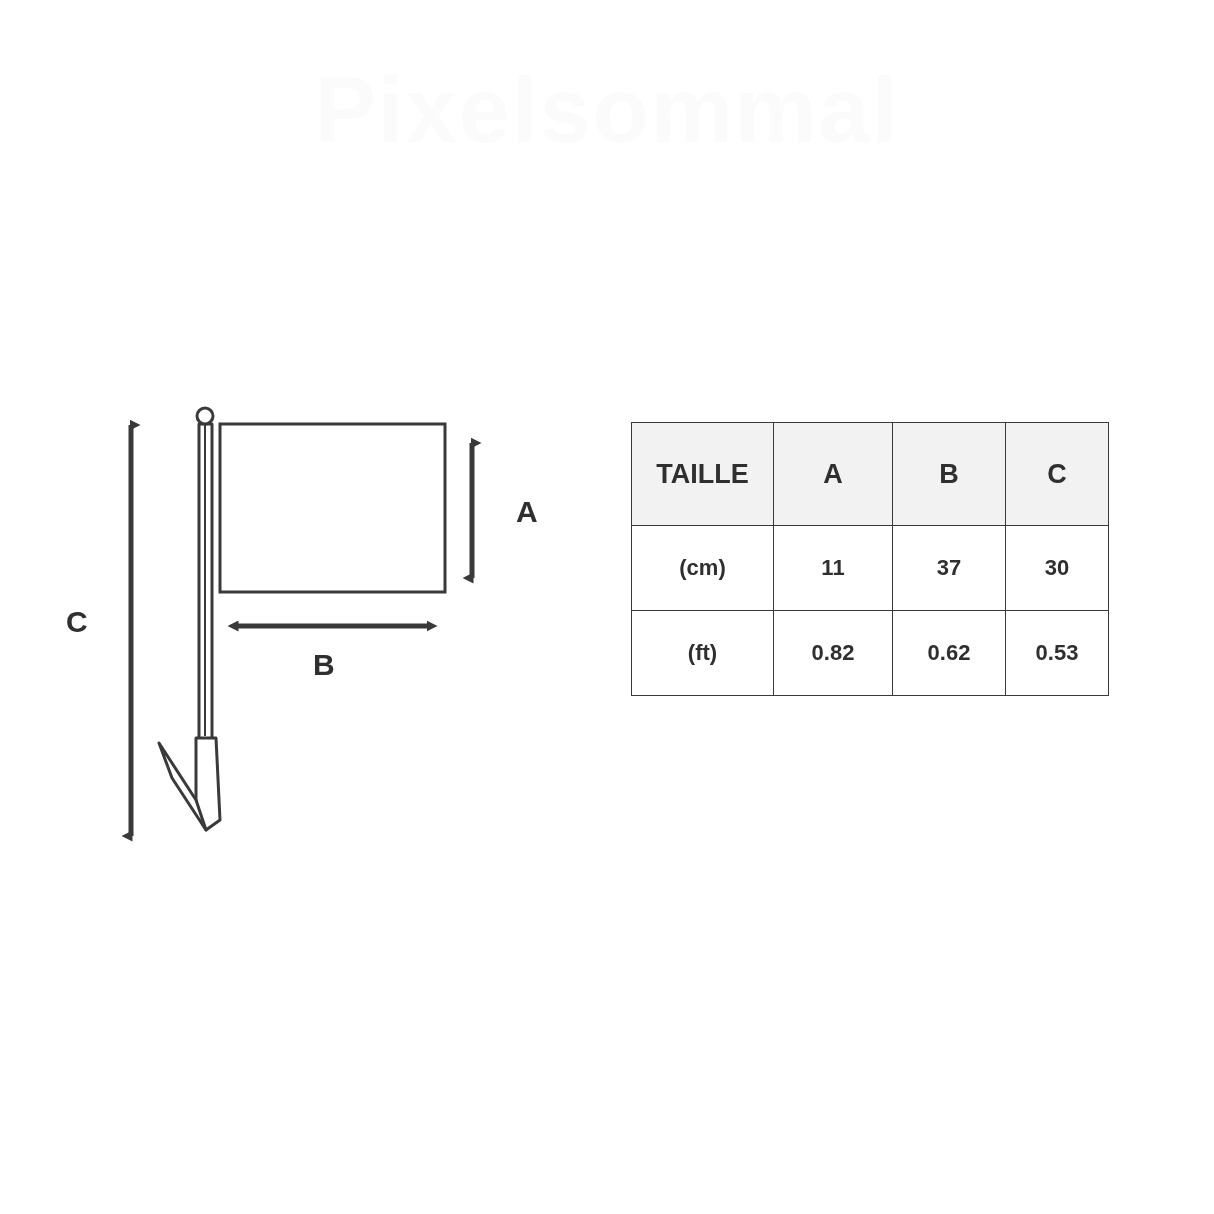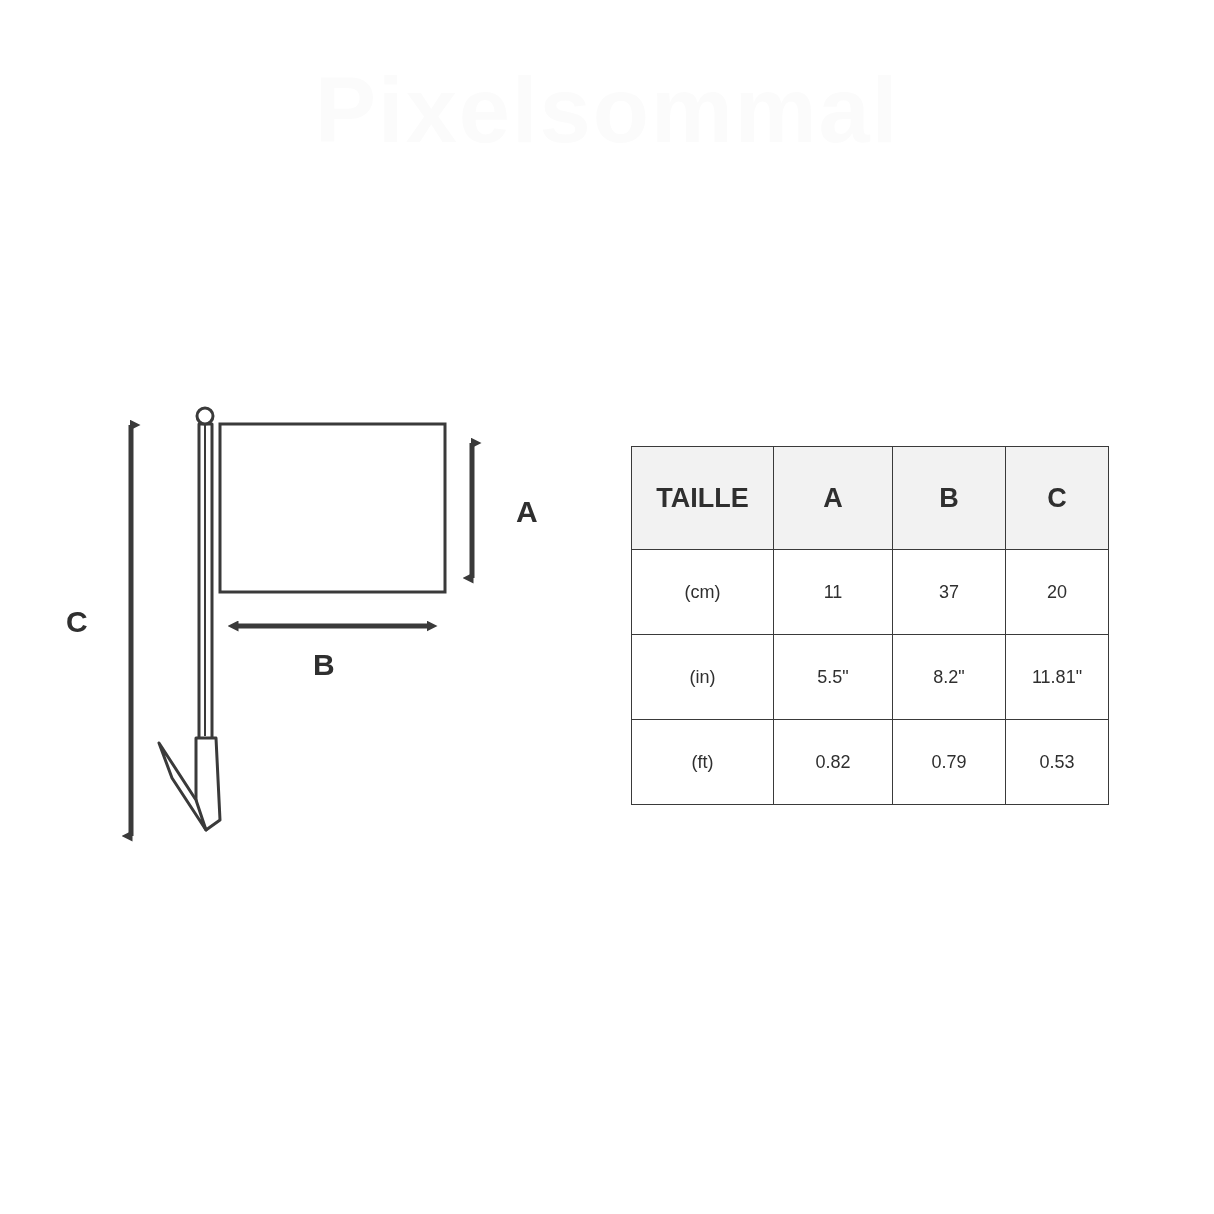--- a/index.html
+++ b/index.html
@@ -53,29 +53,28 @@
   #label-B { left: 313px; top: 648px; }
   #label-C { left: 66px;  top: 605px; }
 
   
   #size-table {
     position: absolute;
     left: 631px;
     top: 422px;
     border-collapse: collapse;
     background: #ffffff;
-    margin-top: 24px;
   }
   #size-table th,
   #size-table td {
     border: 1.6px solid #3a3a3a;
     text-align: center;
     vertical-align: middle;
-    font-size: 18px;
-    font-weight: 400;
+    font-size: 22px;
+    font-weight: 700;
     color: #2f2f2f;
     padding: 0;
   }
   #size-table thead th {
     background: #f2f2f2;
     font-weight: 700;
     font-size: 27px;
     height: 102px;
   }
   #size-table tbody td {
@@ -148,28 +147,22 @@
       <th class="col-a">A</th>
       <th class="col-b">B</th>
       <th class="col-c">C</th>
     </tr>
   </thead>
   <tbody>
     <tr>
       <td>(cm)</td>
       <td>11</td>
       <td>37</td>
-      <td>20</td>
-    </tr>
-    <tr>
-      <td>(in)</td>
-      <td>5.5"</td>
-      <td>8.2"</td>
-      <td>11.81"</td>
+      <td>30</td>
     </tr>
     <tr>
       <td>(ft)</td>
       <td>0.82</td>
-      <td>0.79</td>
+      <td>0.62</td>
       <td>0.53</td>
     </tr>
   </tbody>
 </table>
 
 </body></html>

